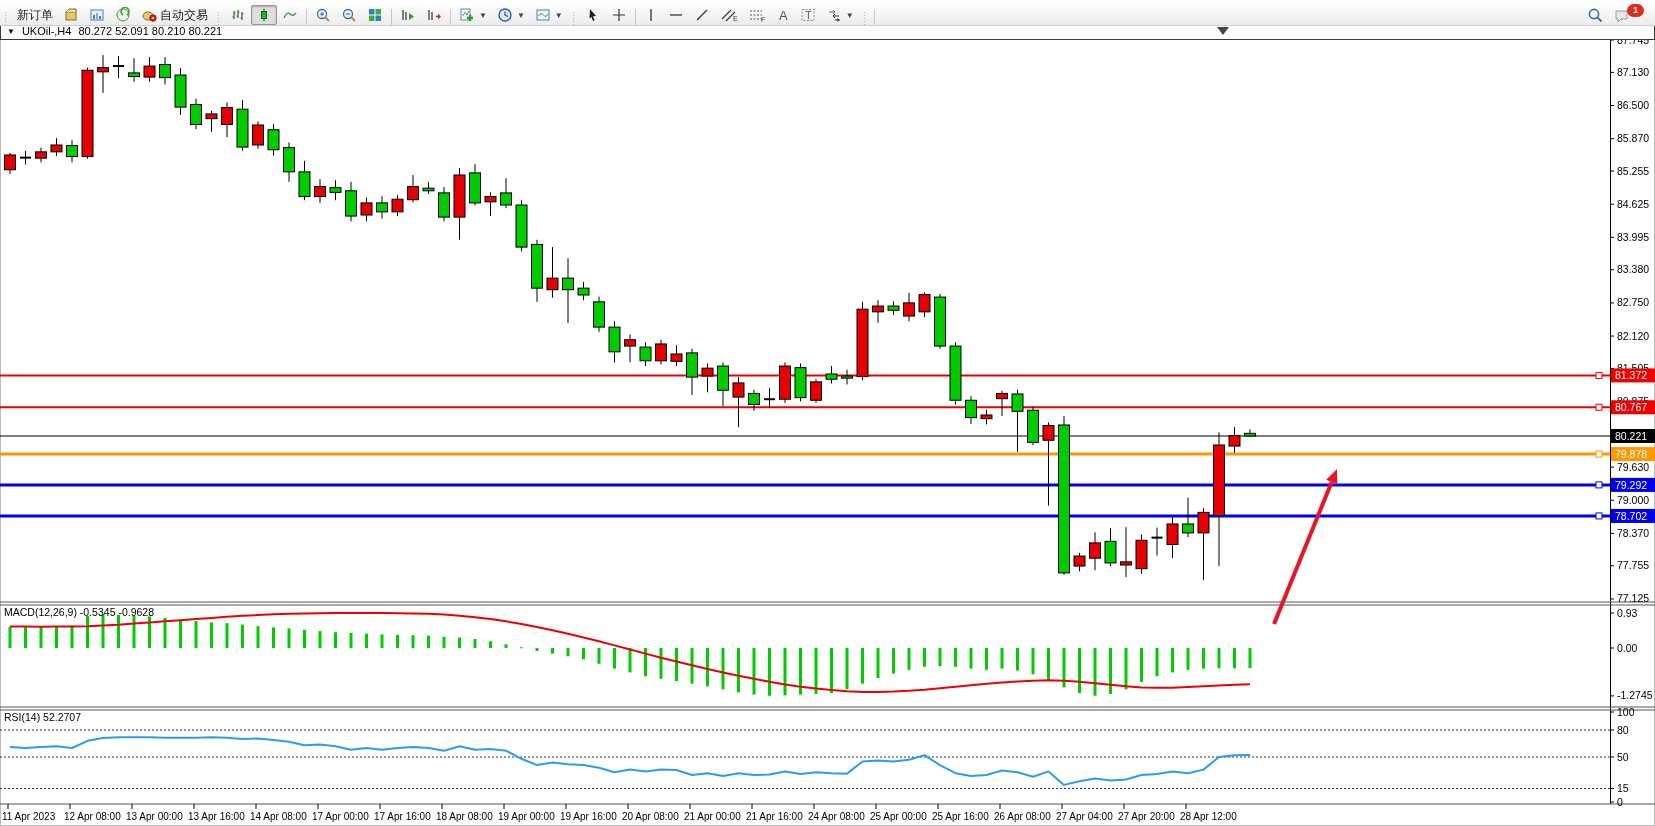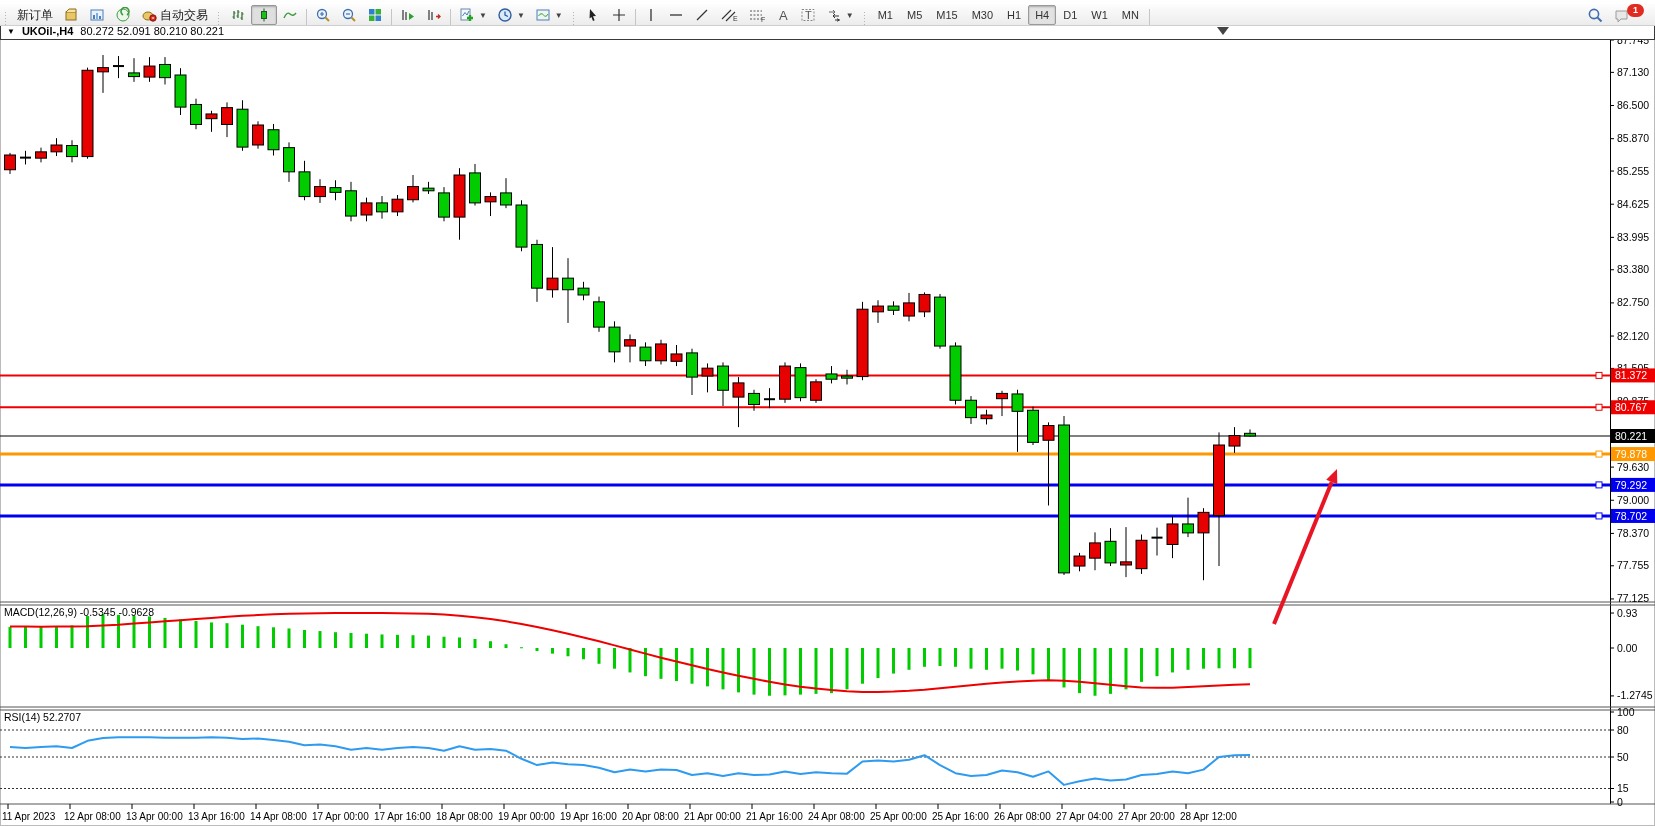--- a/index.html
+++ b/index.html
@@ -198,52 +198,41 @@
     <svg width="16" height="16">
         <path d="M3 5 L9 5 M7 3 L9 5 L7 7" stroke="#666" fill="none"></path>
         <path d="M13 9 L7 9 M9 7 L7 9 L9 11" stroke="#333" fill="none"></path>
         <path d="M11 13 l3 0 l0 0" stroke="#333"></path>
         <path d="M9 13 L13 13 M11.5 11.5 L13 13 L11.5 14.5" stroke="#333" fill="none"></path>
       </svg>
     <span class="caret">▼</span>
   </div>
 
   <div class="grip"></div>
-  <div id="tf-group" style="display:flex;align-items:center">
-      <div class="tf-btn">M1</div>
-      <div class="tf-btn">M5</div>
-      <div class="tf-btn">M15</div>
-      <div class="tf-btn">M30</div>
-      <div class="tf-btn">H1</div>
-      <div class="tf-btn active">H4</div>
-      <div class="tf-btn">D1</div>
-      <div class="tf-btn">W1</div>
-      <div class="tf-btn">MN</div>
-    </div>
   <div class="vsep"></div>
 
   <div id="tb-right">
     <div class="tbtn">
       <svg width="17" height="17">
           <circle cx="7" cy="7" r="4.6" fill="none" stroke="#3f6fae" stroke-width="1.6"></circle>
           <line x1="10.4" y1="10.4" x2="14.5" y2="14.5" stroke="#3f6fae" stroke-width="2"></line>
         </svg>
     </div>
     <div class="tbtn">
       <svg width="17" height="17">
           <path d="M2 4 h11 v8 h-6 l-3 3 v-3 h-2 Z" fill="#e8e8e8" stroke="#9a9a9a"></path>
         </svg>
       <span id="notif-badge">1</span>
     </div>
   </div>
 </div>
 
 <div id="chart-title">
   <span class="sp" style="font-size:8px">▼</span>
-  <span class="sp" style="font-weight:bold">UKOil-,H4</span>
+  <span class="sp" style="font-weight:normal">UKOil-,H4</span>
   <span class="sp">80.272 52.091 80.210 80.221</span>
   <span id="shift-marker"></span>
 </div>
 
 <svg id="chart-svg" width="1655" height="804">
     <rect x="0.5" y="0.5" width="1654" height="803" fill="none" stroke="#bbb"></rect>
     <line x1="1610.5" y1="18" x2="1610.5" y2="782" stroke="#000"></line>
     <line x1="0" y1="353.4210526315792" x2="1610" y2="353.4210526315792" stroke="#ee0000" stroke-width="2"></line>
     <rect x="1596" y="350.4210526315792" width="6" height="6" fill="#fff" stroke="#ee0000"></rect>
     <line x1="0" y1="385.26315789473733" x2="1610" y2="385.26315789473733" stroke="#ee0000" stroke-width="2"></line>

